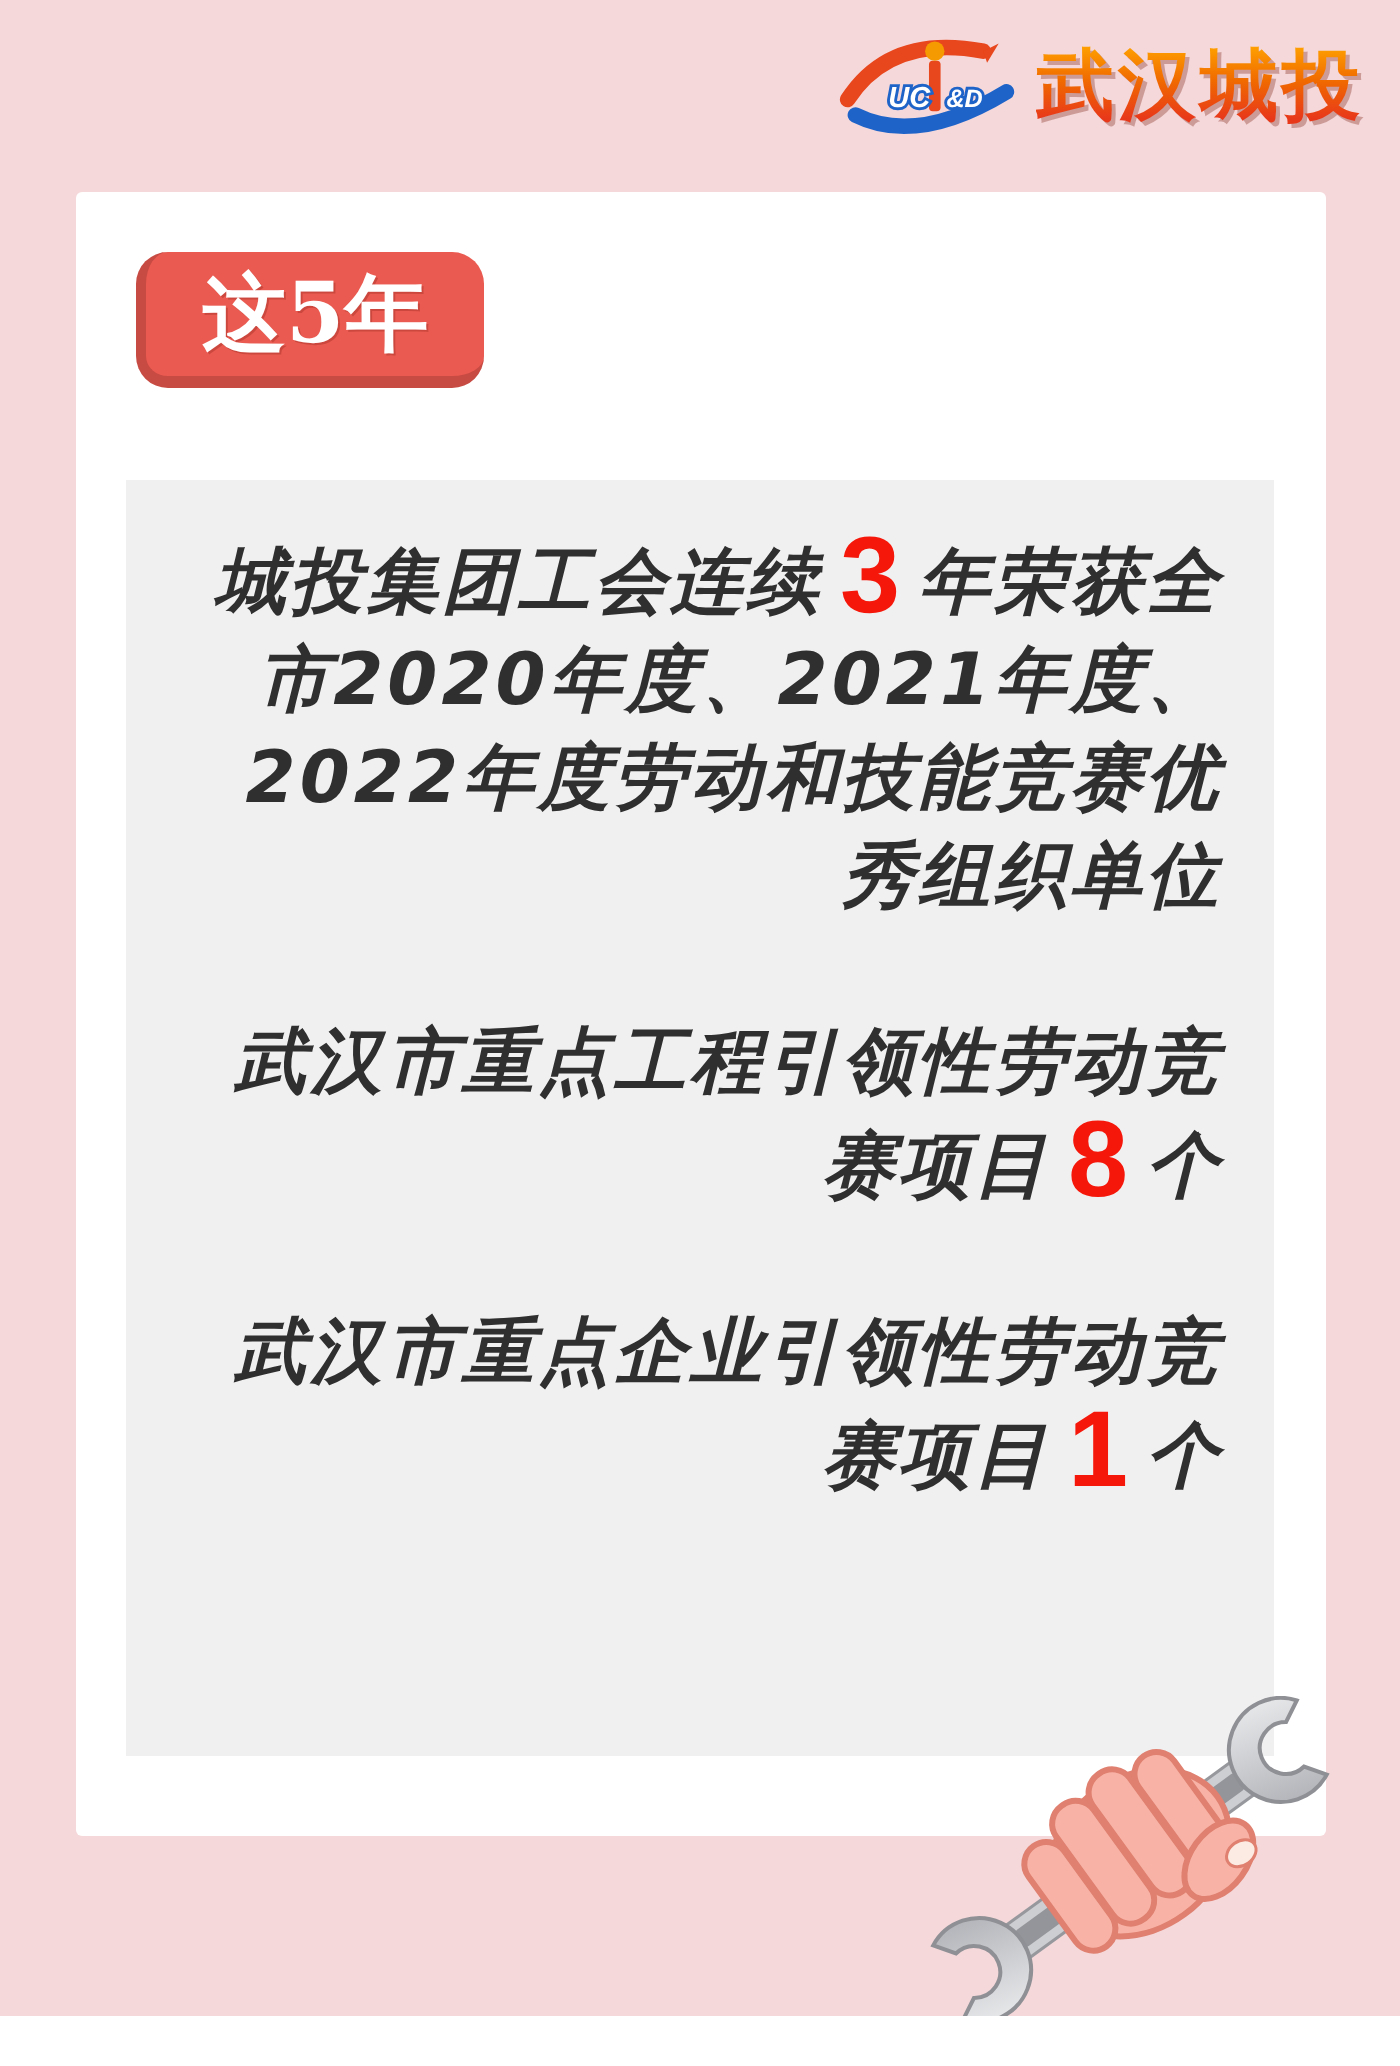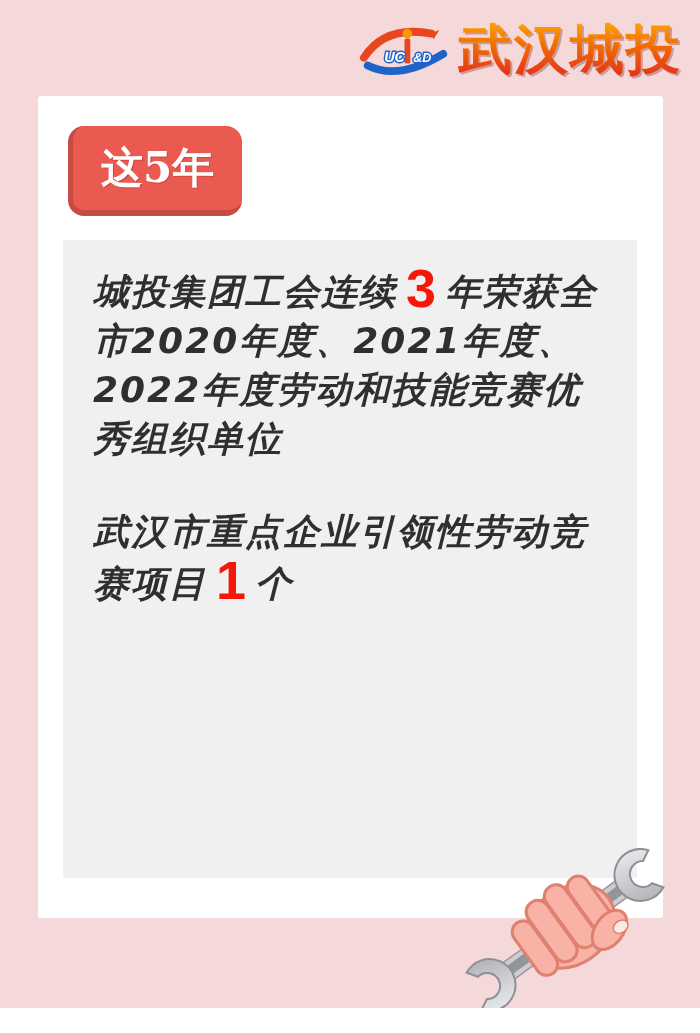--- a/index.html
+++ b/index.html
@@ -9,37 +9,37 @@
     font-family:"Liberation Sans","DejaVu Sans",sans-serif;
   }
 
   
   .brand {
     position:absolute; top:14px; right:18px;
     display:flex; align-items:center; gap:8px;
   }
   .brand-swoosh { width:92px; height:58px; }
   .brand-name {
-    font-size:54px; font-weight:bold; letter-spacing:2px;
+    font-size:39px; font-weight:bold; letter-spacing:2px;
     font-family:"DejaVu Sans",sans-serif;
     background:linear-gradient(180deg,#ffa200 12%,#f06a00 45%,#e8381a 80%);
     -webkit-background-clip:text; background-clip:text; color:transparent;
     filter:drop-shadow(2px 2px 0 rgba(130,40,25,0.35));
   }
 
   
   .card {
     position:absolute; left:38px; top:96px; width:625px; height:822px;
     background:#ffffff; border-radius:3px;
   }
 
   
   .badge {
     position:absolute; left:30px; top:30px;
-    height:60px; padding:12px 28px;
+    height:60px; padding:1px 28px;
     background:#ea5a50;
     border-left:5px solid #c74a43; border-bottom:6px solid #c74a43;
     border-radius:16px;
     display:flex; align-items:center; justify-content:center;
     color:#ffffff; font-size:42px; font-weight:900;
     font-family:"DejaVu Serif","DejaVu Sans",serif;
     text-shadow:1px 1px 0 rgba(150,40,30,0.35);
   }
 
   
@@ -47,20 +47,21 @@
     position:absolute; left:25px; top:144px; width:574px; height:638px;
     background:#f1f0f1; box-sizing:border-box;
     padding:24px 26px 0 30px;
   }
   .panel p {
     margin:0 0 44px 0;
     font-size:36px; line-height:49px;
     font-weight:bold; font-style:italic;
     letter-spacing:2px; color:#2f2f2f;
     font-family:"DejaVu Sans",sans-serif;
+    text-align:right;
   }
   .panel p:last-child { margin-bottom:16px; }
   .num {
     font-style:normal; font-weight:bold;
     font-size:54px; line-height:49px;
     color:#f5170a; margin:0 9px; vertical-align:-3px;
     letter-spacing:0; font-family:"Liberation Sans",sans-serif;
   }
 
   
@@ -87,20 +88,21 @@
   </div>
 
   <div class="card">
 
     <div class="badge">
       <span>这5年</span>
     </div>
 
     <div class="panel">
       <p><span>城投集团工会连续</span><span class="num">3</span><span>年荣获全市2020年度、2021年度、2022年度劳动和技能竞赛优秀组织单位</span></p>
+      <p><span>武汉市重点工程引领性劳动竞赛项目</span><span class="num">8</span><span>个</span></p>
       <p><span>武汉市重点企业引领性劳动竞赛项目</span><span class="num">1</span><span>个</span></p>
     </div>
 
   </div>
 
   <svg class="illustration" viewBox="0 0 250 160">
     <defs>
       <linearGradient id="metalGrad" x1="0" y1="0" x2="0" y2="1">
         <stop offset="0" stop-color="#e6e7e9"></stop>
         <stop offset="1" stop-color="#b4b5ba"></stop>

